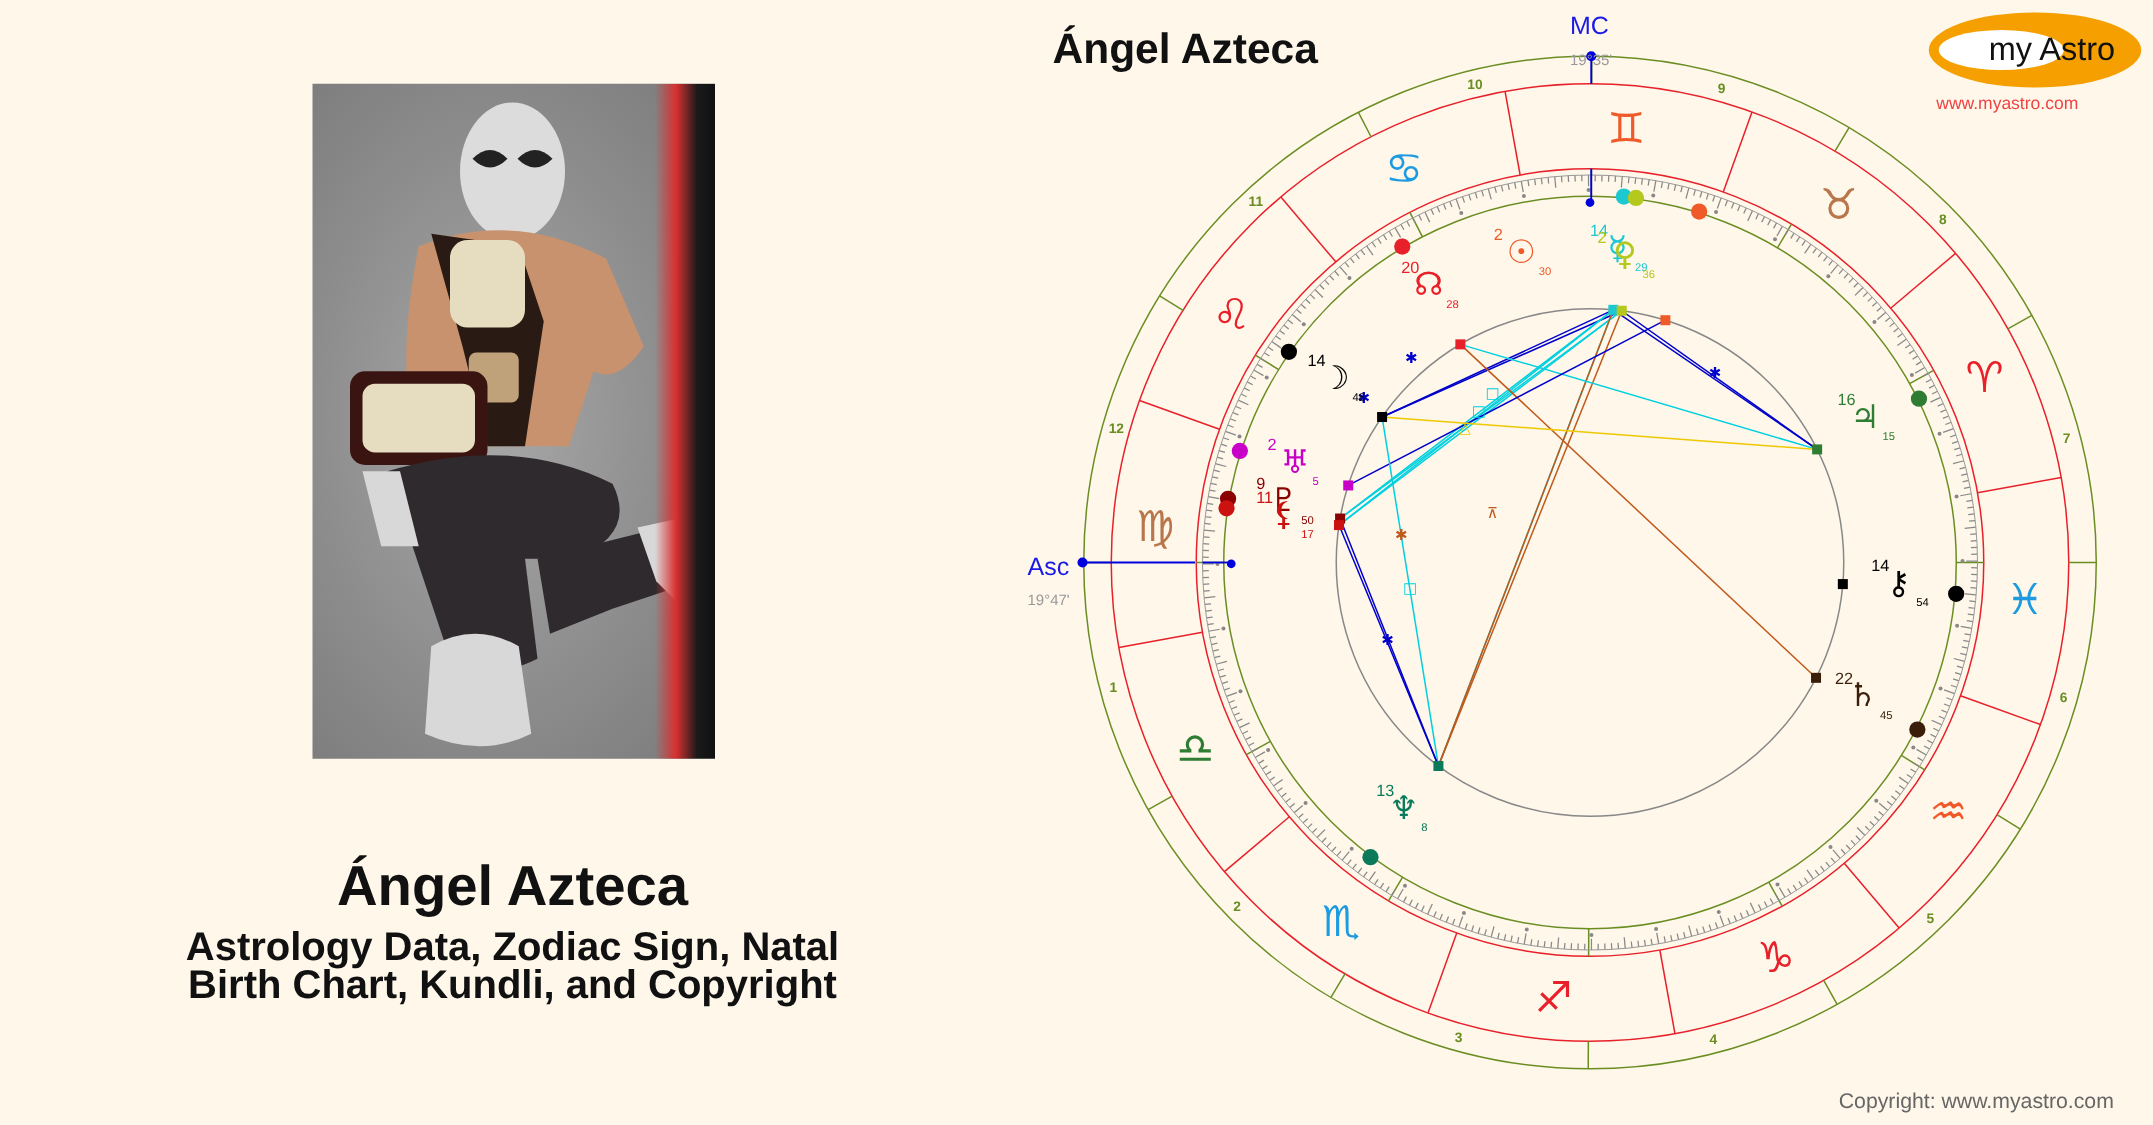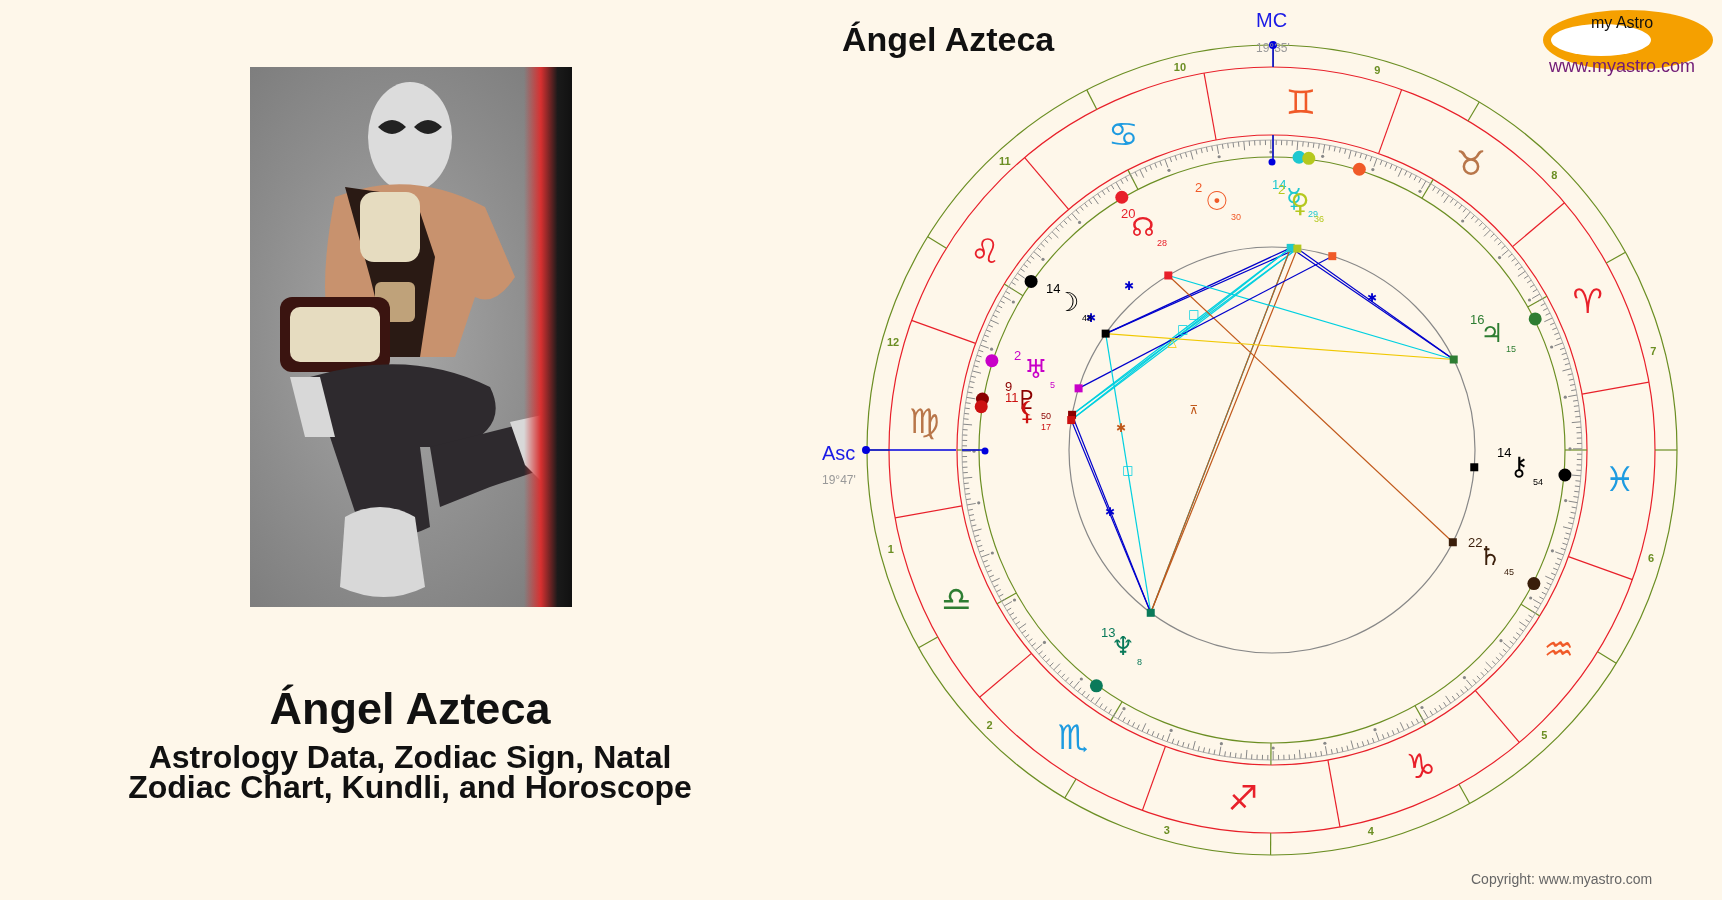--- a/index.html
+++ b/index.html
@@ -8,23 +8,23 @@
     background:radial-gradient(ellipse at 45% 50%,#a8a8a8 0%,#8e8e8e 55%,#7a7a7a 100%);}
   .photo .edge{position:absolute;right:0;top:0;width:48px;height:100%;
     background:linear-gradient(90deg,rgba(230,60,60,0) 0%,#d83030 35%,#1a1a1a 70%,#111 100%);}
   .photo svg{position:absolute;left:0;top:0;}
   .person-name{position:absolute;left:0;width:820px;top:683px;text-align:center;font-weight:bold;font-size:45px;color:#111;}
   .subtitle{position:absolute;left:0;width:820px;top:742px;text-align:center;font-weight:bold;font-size:32px;line-height:30px;color:#111;}
   .chart-title{position:absolute;left:842px;top:20px;font-weight:bold;font-size:34px;color:#111;}
   .logo{position:absolute;left:1543px;top:10px;width:170px;height:60px;}
   .logo .oval{position:absolute;left:0;top:0;width:170px;height:60px;border-radius:50%;background:#f5a000;}
   .logo .inner{position:absolute;left:8px;top:14px;width:100px;height:32px;border-radius:50%;background:#fff;}
-  .logo .txt{position:absolute;left:48px;top:4px;font-size:16px;color:#111;white-space:nowrap;}
-  .site{position:absolute;left:1549px;top:56px;font-size:18px;color:#701a75;}
-  .copyright{position:absolute;left:1471px;top:871px;font-size:14px;color:#666;}
+  .logo .txt{position:absolute;left:48px;top:14px;font-size:26px;color:#111;white-space:nowrap;}
+  .site{position:absolute;left:1549px;top:74px;font-size:14px;color:#ef4444;}
+  .copyright{position:absolute;left:1471px;top:871px;font-size:17px;color:#666;}
   #wheel{position:absolute;left:0;top:0;}
 </style>
 </head>
 <body>
 
 <div class="photo" title="Masked wrestler holding championship belts">
   <svg width="322" height="540" viewBox="0 0 322 540">
 
     <ellipse cx="160" cy="70" rx="42" ry="55" fill="#dcdcdc"></ellipse>
     <path d="M128 60 q14 -14 28 0 q-14 14 -28 0z" fill="#222"></path>
@@ -44,21 +44,21 @@
     <path d="M260 355 l55 -12 l5 55 q-10 30 -25 20 l-20 -20z" fill="#d8d8d8"></path>
     <path d="M95 450 q35 -20 70 0 l10 70 q-40 20 -85 0z" fill="#d8d8d8"></path>
     <path d="M40 310 l30 0 l15 60 l-30 0z" fill="#d8d8d8"></path>
   </svg>
   <div class="edge"></div>
 </div>
 
 <div class="person-name">Ángel Azteca</div>
 <div class="subtitle">
   <div>Astrology Data, Zodiac Sign, Natal</div>
-  <div>Zodiac Chart, Kundli, and Horoscope</div>
+  <div>Birth Chart, Kundli, and Copyright</div>
 </div>
 
 <div class="chart-title">Ángel Azteca</div>
 
 <div class="logo">
   <div class="oval"></div>
   <div class="inner"></div>
   <div class="txt">my Astro</div>
 </div>
 <div class="site">www.myastro.com</div>

